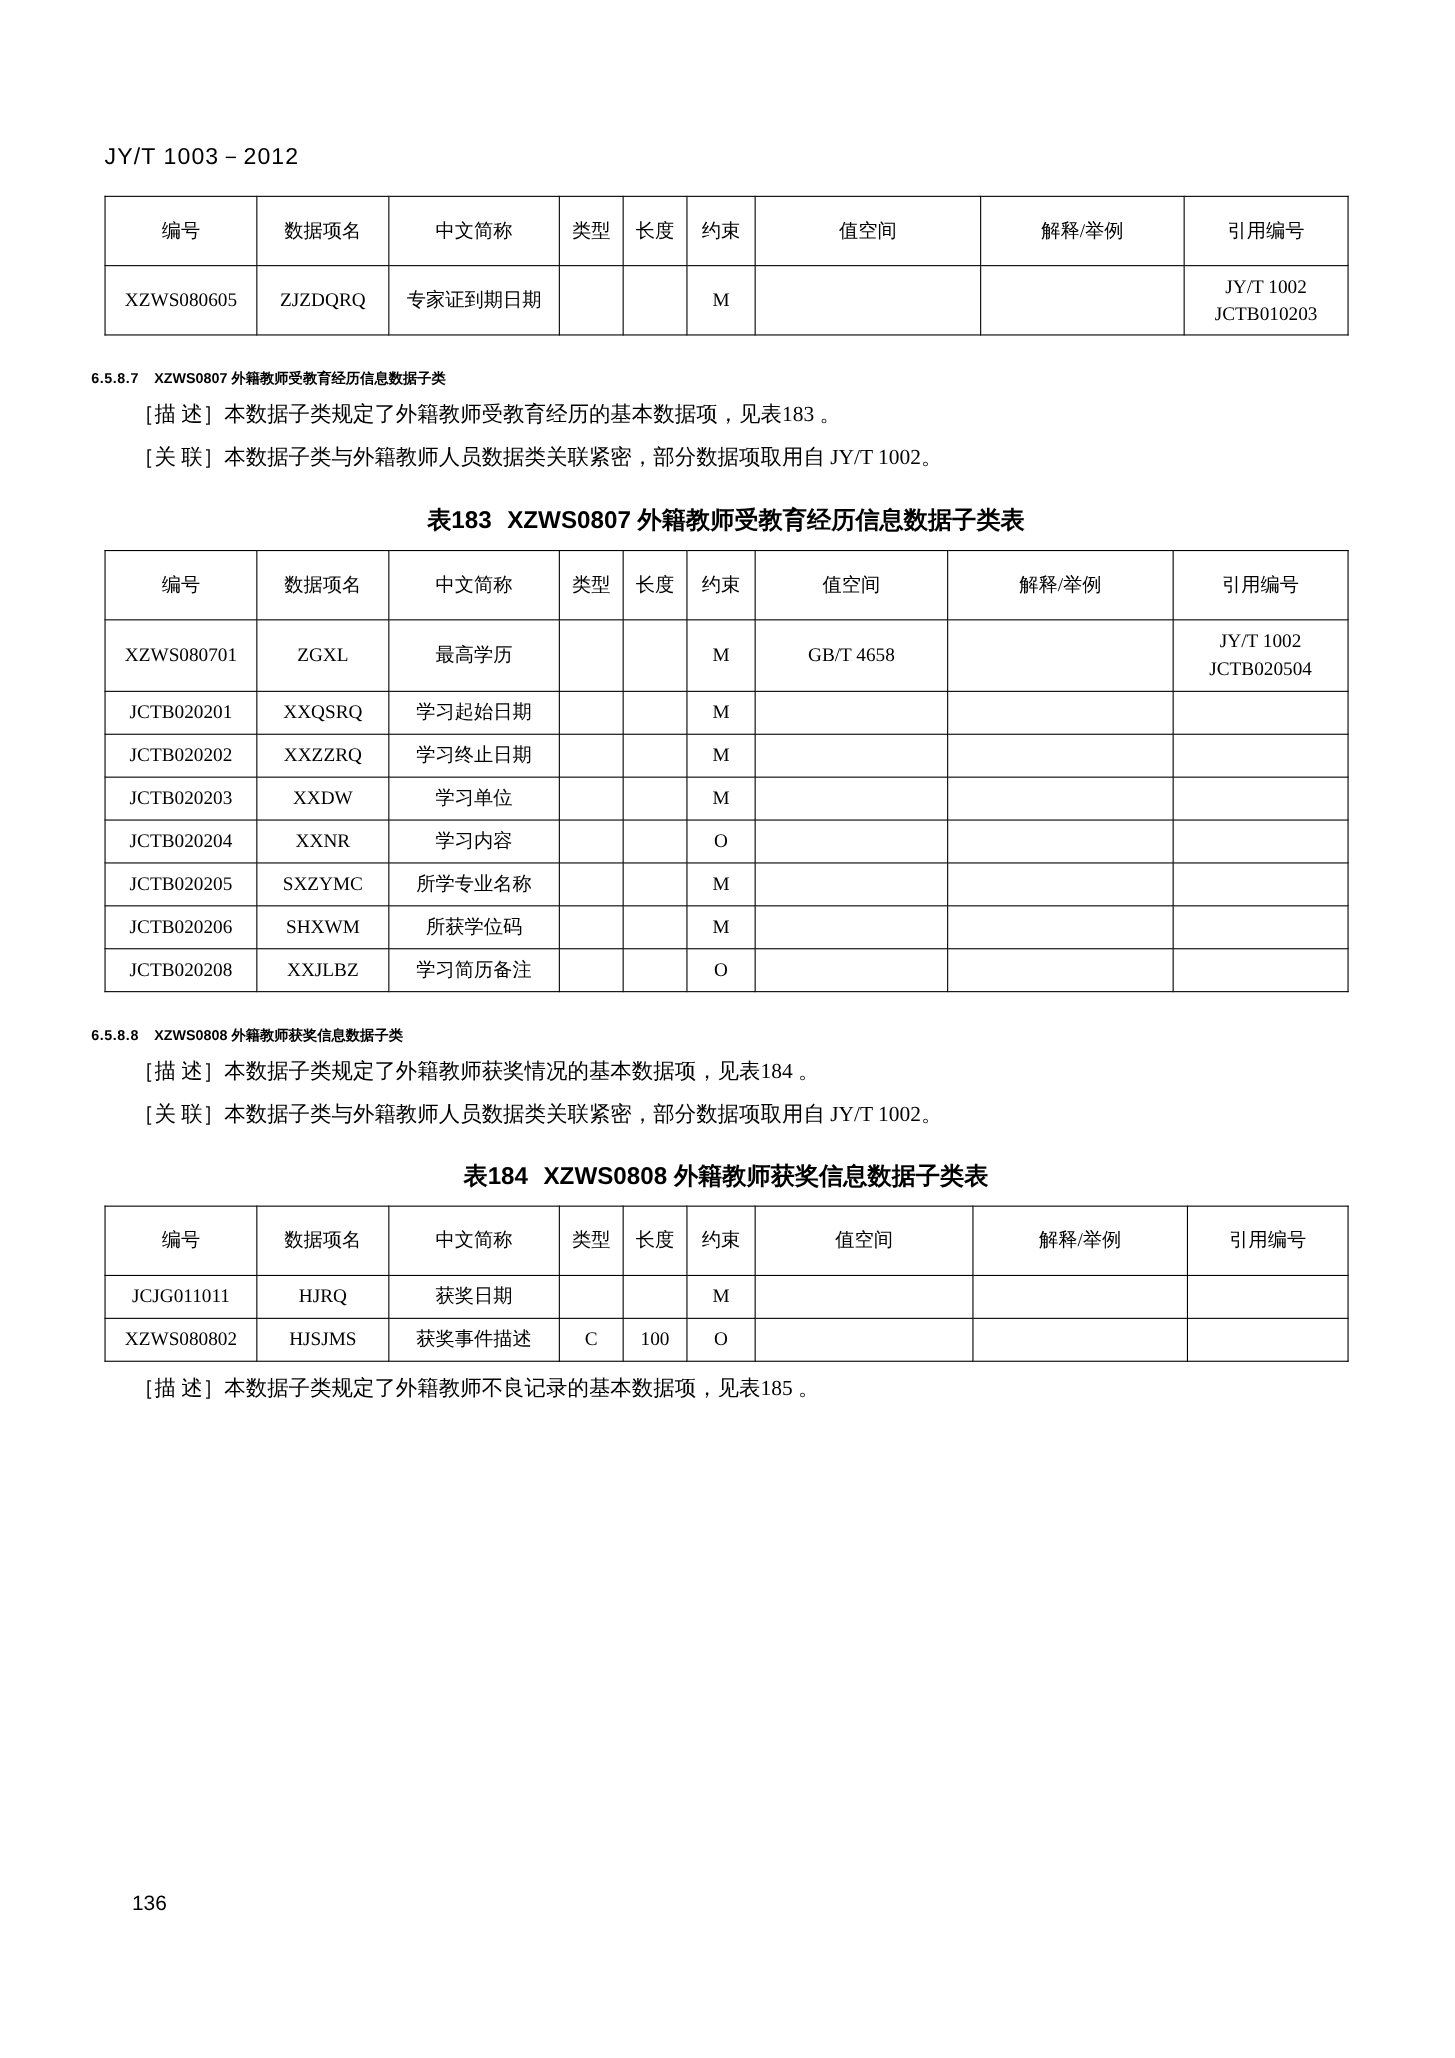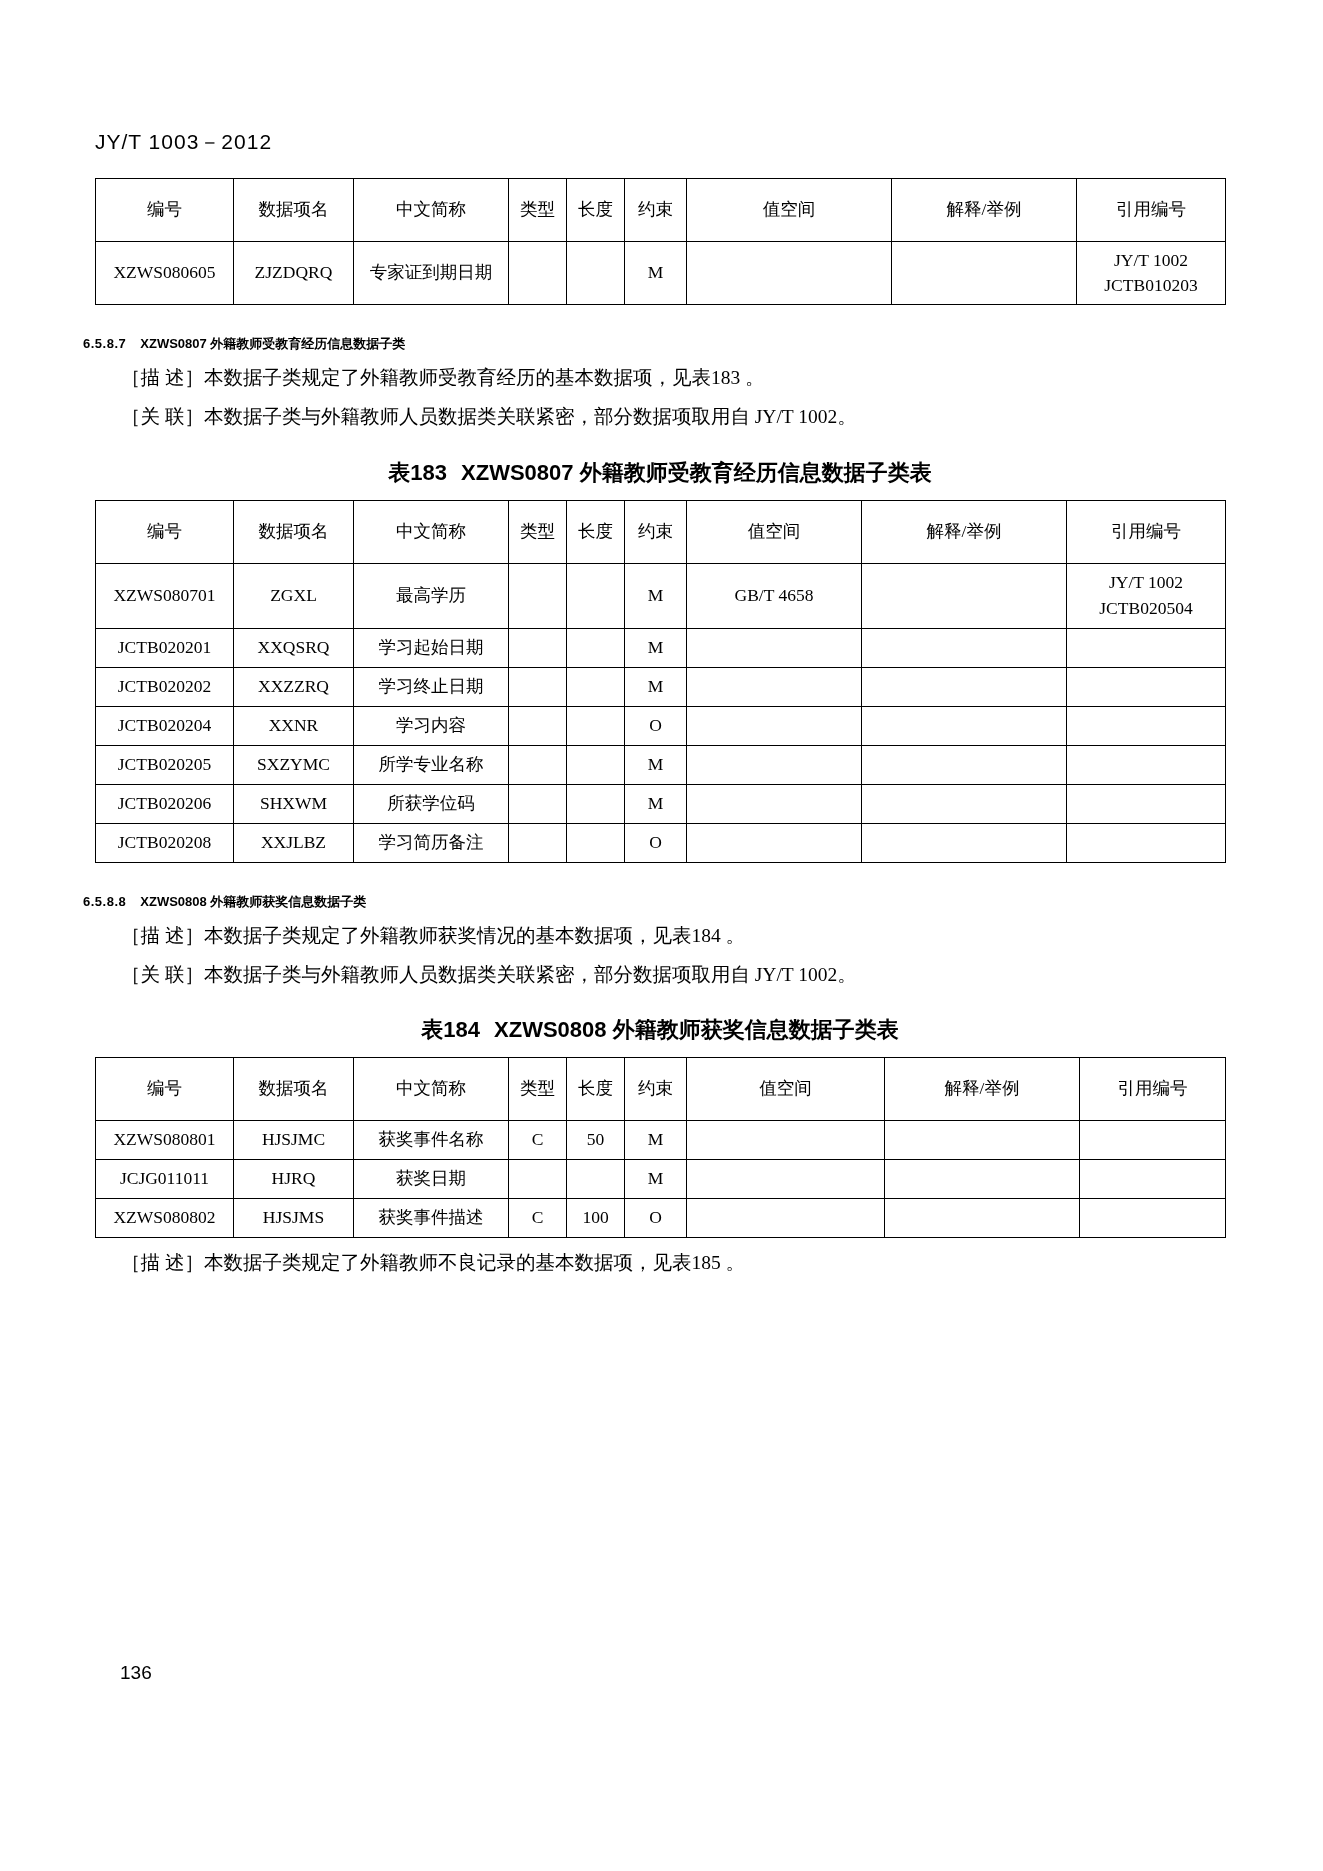--- a/index.html
+++ b/index.html
@@ -95,21 +95,21 @@
     text-align: center;
     margin: 26px 0 12px 0;
   }
   .tbl-caption .gap {
     display: inline-block;
     width: 14px;
   }
   .pagenum {
     position: absolute;
     left: 120px;
-    top: 1662px;
+    top: 1720px;
     font-family: "Liberation Sans", sans-serif;
     font-size: 19px;
   }
 </style>
 </head>
 <body>
 
 <div class="page">
   <div class="content">
 
@@ -236,20 +236,31 @@
           <td class="left">XXZZRQ</td>
           <td class="left">学习终止日期</td>
           <td></td>
           <td></td>
           <td>M</td>
           <td></td>
           <td></td>
           <td></td>
         </tr>
         <tr>
+          <td class="left">JCTB020203</td>
+          <td class="left">XXDW</td>
+          <td class="left">学习单位</td>
+          <td></td>
+          <td></td>
+          <td>M</td>
+          <td></td>
+          <td></td>
+          <td></td>
+        </tr>
+        <tr>
           <td class="left">JCTB020204</td>
           <td class="left">XXNR</td>
           <td class="left">学习内容</td>
           <td></td>
           <td></td>
           <td>O</td>
           <td></td>
           <td></td>
           <td></td>
         </tr>
@@ -329,31 +340,20 @@
           <td>
               <span class="hdr-stack">约束</span>
             </td>
           <td>值空间</td>
           <td>解释/举例</td>
           <td>引用编号</td>
         </tr>
       </thead>
       <tbody>
         <tr>
-          <td class="left">XZWS080801</td>
-          <td class="left">HJSJMC</td>
-          <td class="left">获奖事件名称</td>
-          <td>C</td>
-          <td>50</td>
-          <td>M</td>
-          <td></td>
-          <td></td>
-          <td></td>
-        </tr>
-        <tr>
           <td class="left">JCJG011011</td>
           <td class="left">HJRQ</td>
           <td class="left">获奖日期</td>
           <td></td>
           <td></td>
           <td>M</td>
           <td></td>
           <td></td>
           <td></td>
         </tr>

